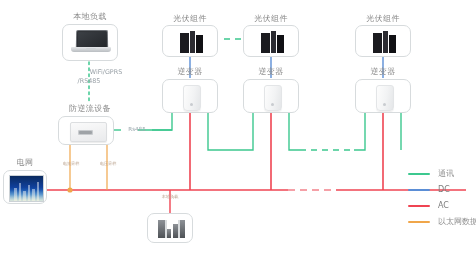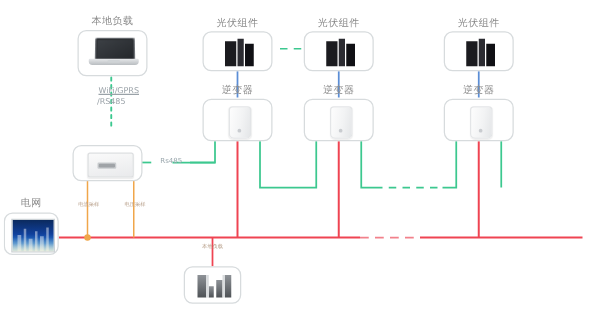--- a/index.html
+++ b/index.html
@@ -112,23 +112,24 @@
   <div class="lbl" style="left:47px;top:12px;width:86px;">本地负载</div>
   <div class="box" style="left:62px;top:24px;width:56px;height:37px;">
     <div class="lap" style="left:7px;top:5px;width:42px;height:27px;">
       <div class="screen" style="left:6px;top:0;width:30px;height:17px;">
         <div class="in"></div>
       </div>
       <div class="base" style="left:1px;top:17px;width:40px;height:5px;"></div>
       <div class="pad" style="left:16px;top:18px;width:10px;height:2px;"></div>
     </div>
   </div>
-  <div class="lbl-wifi" style="left:55px;top:68px;width:80px;text-decoration:underline;">WiFi/GPRS</div>
+  <div class="lbl-wifi" style="left:66px;top:68px;width:80px;">WiFi/GPRS</div>
   <div class="lbl-wifi" style="left:49px;top:77px;width:80px;">/RS485</div>
 
+  <div class="lbl" style="left:44px;top:104px;width:92px;">防逆流设备</div>
   <div class="box" style="left:58px;top:116px;width:56px;height:29px;">
     <div class="arf" style="left:11px;top:5px;width:35px;height:18px;">
       <div class="slot" style="left:7px;top:7px;width:15px;height:5px;">
           <i></i>
         </div>
     </div>
   </div>
   <div class="lbl-sm" style="left:54px;top:161px;width:34px;">电流采样</div>
   <div class="lbl-sm" style="left:91px;top:161px;width:34px;">电压采样</div>
 
@@ -200,14 +201,32 @@
     </div>
   </div>
 
   <div class="lbl" style="left:341px;top:67px;width:84px;">逆变器</div>
   <div class="box" style="left:355px;top:79px;width:56px;height:34px;">
     <div class="inv" style="left:20px;top:5px;width:16px;height:24px;">
       <div class="dot" style="left:6px;top:17px;"></div>
     </div>
   </div>
 
+  <div class="legend" style="left:408px;top:168px;width:66px;height:60px;">
+    <div class="lg-row" style="left:0;top:0;width:66px;">
+      <div class="lg-swatch" style="background:#3cc88f;"></div>
+      <div class="lg-text">通讯</div>
+    </div>
+    <div class="lg-row" style="left:0;top:16px;width:66px;">
+      <div class="lg-swatch" style="background:#5b8ed6;"></div>
+      <div class="lg-text en">DC</div>
+    </div>
+    <div class="lg-row" style="left:0;top:32px;width:66px;">
+      <div class="lg-swatch" style="background:#ef4452;"></div>
+      <div class="lg-text en">AC</div>
+    </div>
+    <div class="lg-row" style="left:0;top:48px;width:66px;">
+      <div class="lg-swatch" style="background:#f0a64a;"></div>
+      <div class="lg-text">以太网数据</div>
+    </div>
+  </div>
 
 </div>
 
 </body></html>

